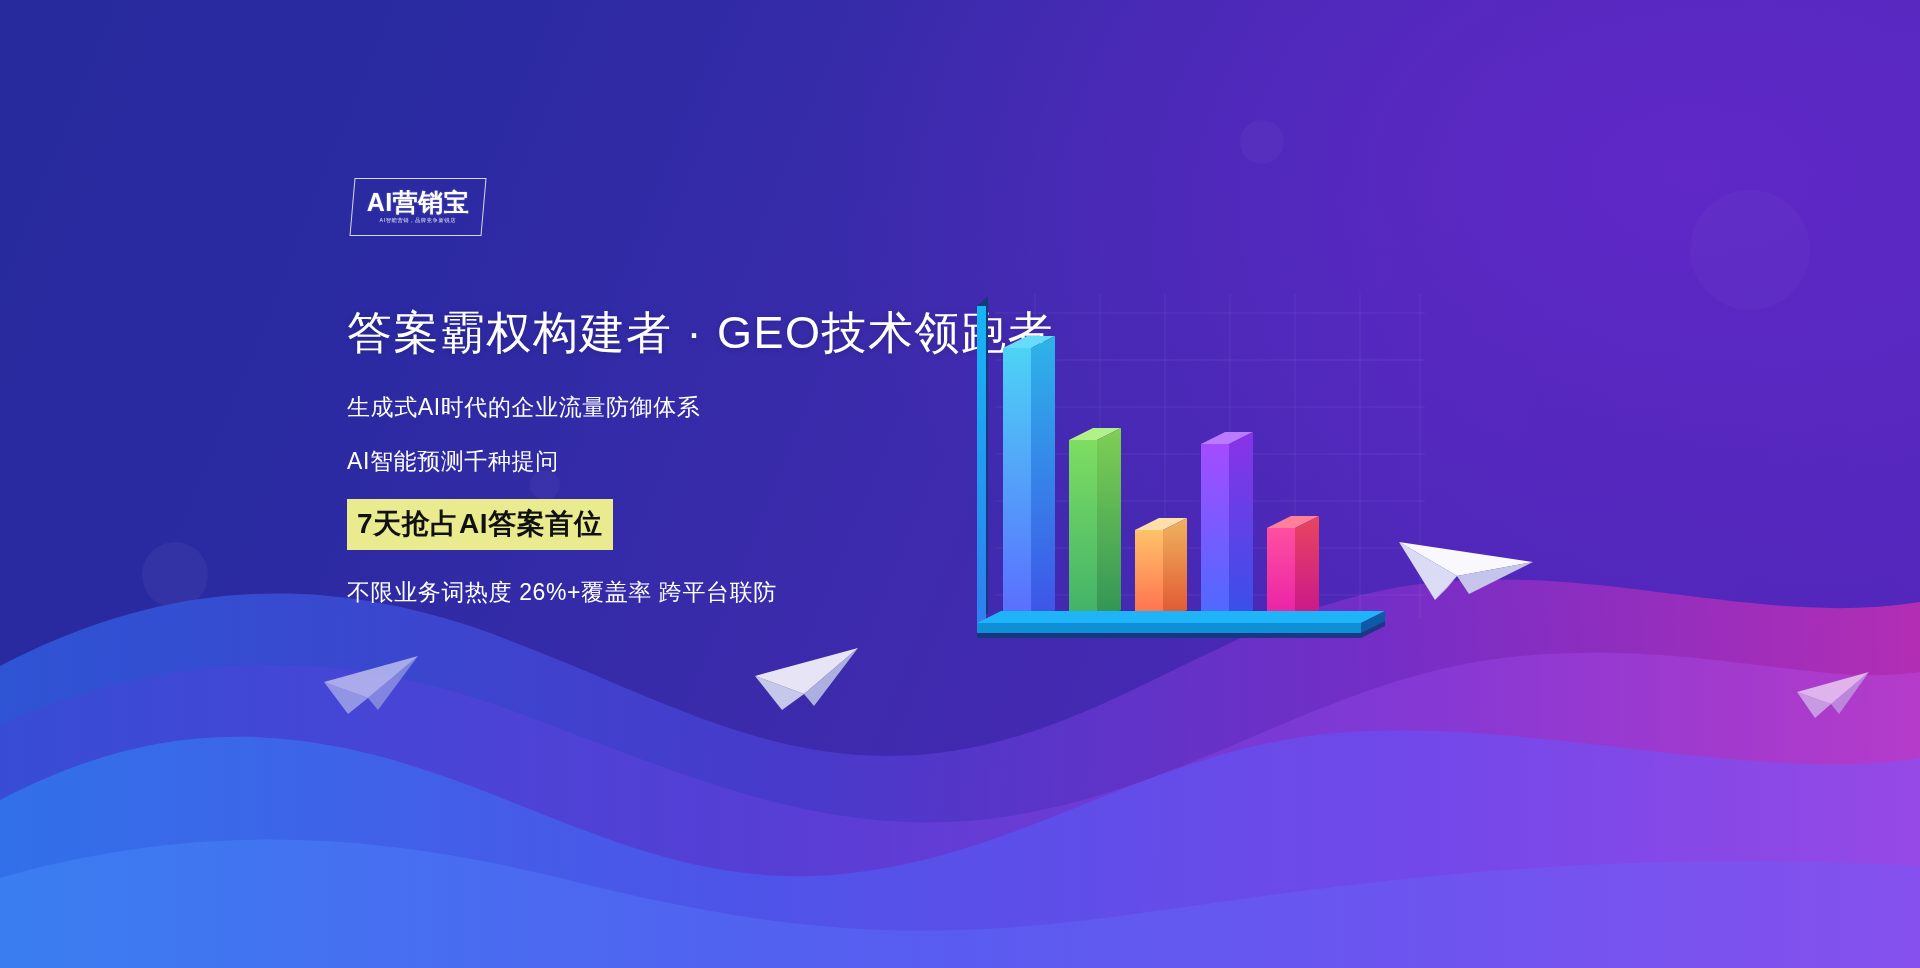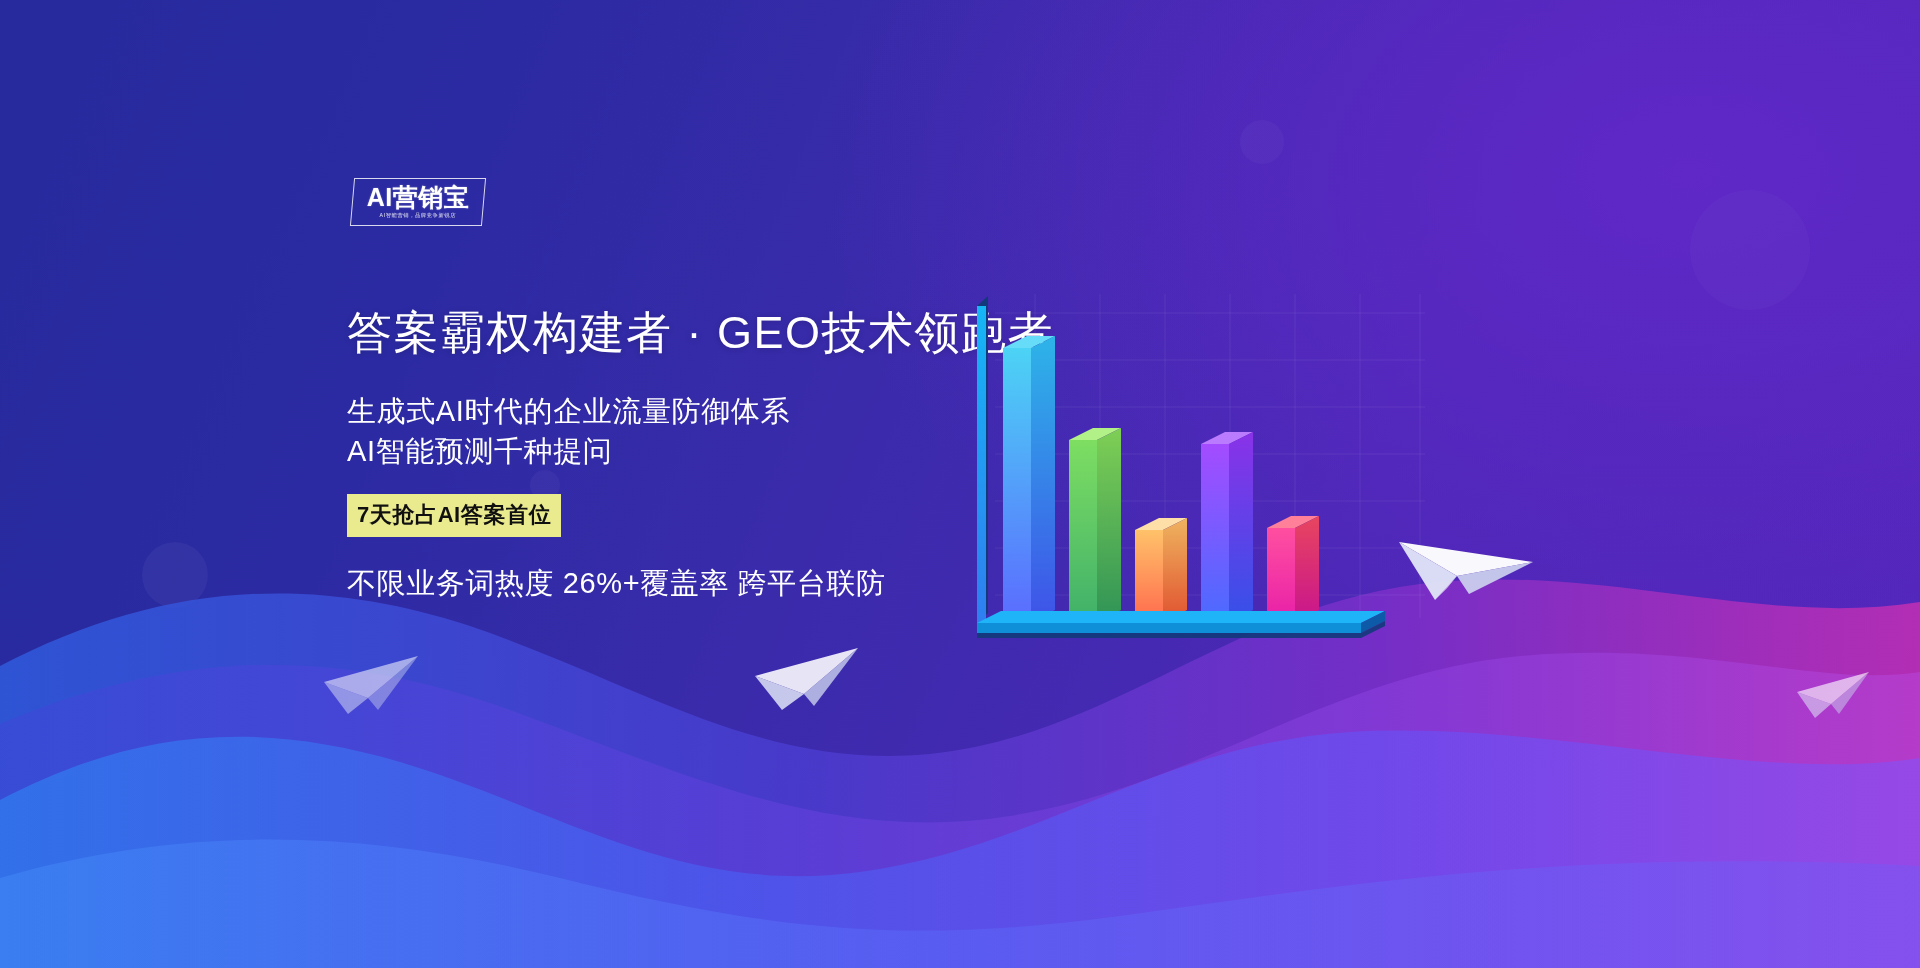--- a/index.html
+++ b/index.html
@@ -29,21 +29,21 @@
   .c4 { left:1240px; top:120px; width:44px; height:44px; background:rgba(255,255,255,0.03); }
 
   
   .waves { position:absolute; left:0; bottom:0; width:1920px; height:420px; }
   .waves svg { display:block; width:1920px; height:420px; }
 
   
   .logo-block {
     position:absolute;
     left:352px; top:178px;
-    width:132px; height:48px;
+    width:132px; height:58px;
   }
   .logo-frame {
     position:absolute; inset:0;
     border:1.6px solid rgba(255,255,255,0.82);
     transform: skewX(-5deg);
   }
   .logo-inner {
     position:absolute; inset:0;
     display:flex; flex-direction:column;
     align-items:center; justify-content:center;
@@ -75,34 +75,34 @@
     font-size:45px;
     font-weight:400;
     letter-spacing:1.5px;
     line-height:1.18;
     white-space:nowrap;
     text-shadow:0 1px 6px rgba(0,0,0,0.18);
   }
 
   .sub1, .sub2, .sub4 {
     color:#ffffff;
-    font-size:29px;
+    font-size:23px;
     font-weight:400;
     letter-spacing:0.6px;
     white-space:nowrap;
   }
   .sub1 { margin-top:33px; }
-  .sub2 { }
+  .sub2 { margin-top:23px; }
 
   .highlight-row { margin-top:22px; }
   .highlight {
     display:inline-block;
     background:#eaea8e;
     color:#101010;
-    font-size:22px;
+    font-size:28px;
     font-weight:bold;
     letter-spacing:0.6px;
     padding:6px 10px 7px 10px;
     white-space:nowrap;
   }
   .sub4 { margin-top:27px; }
 
   
   .chart {
     position:absolute;

